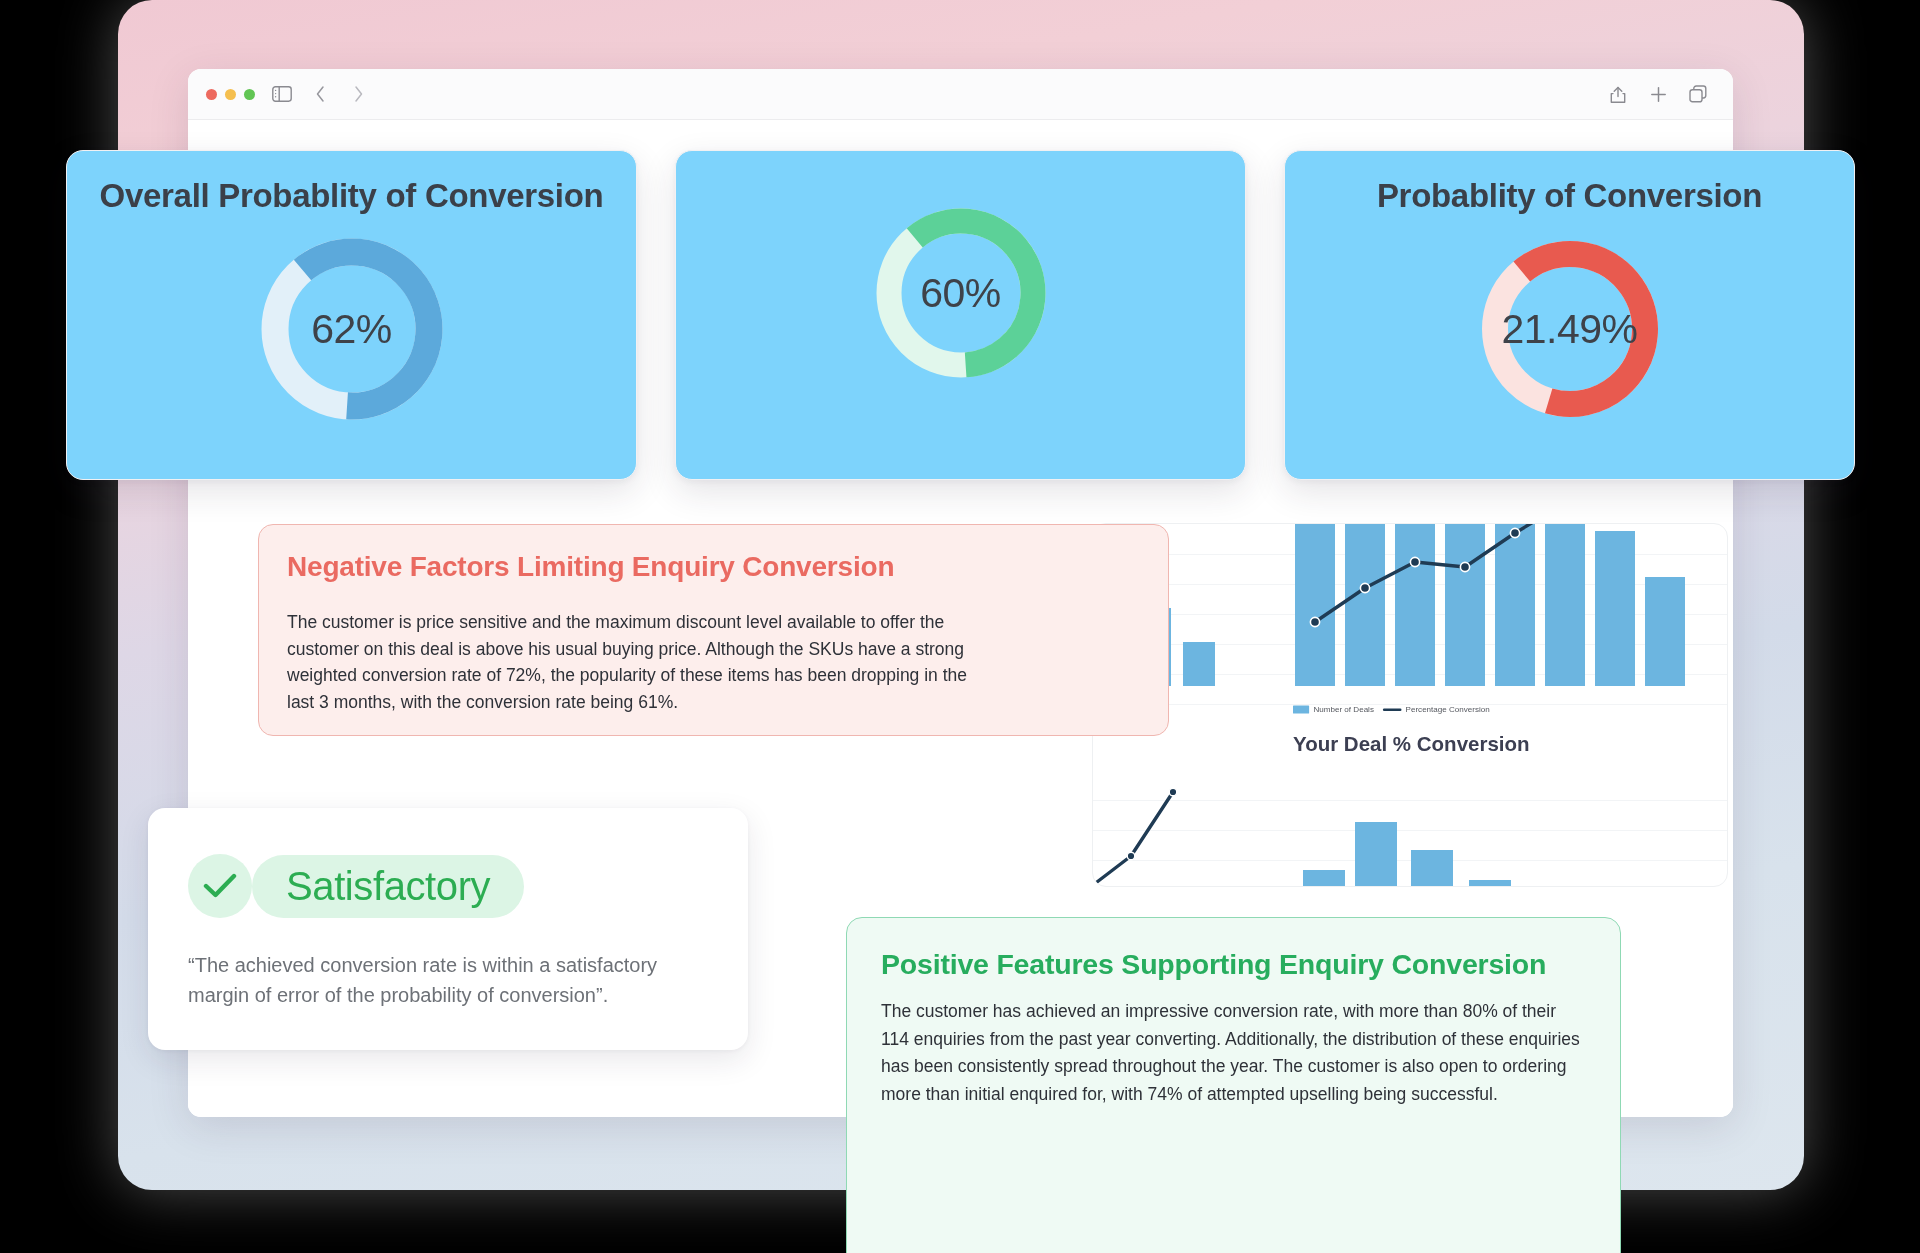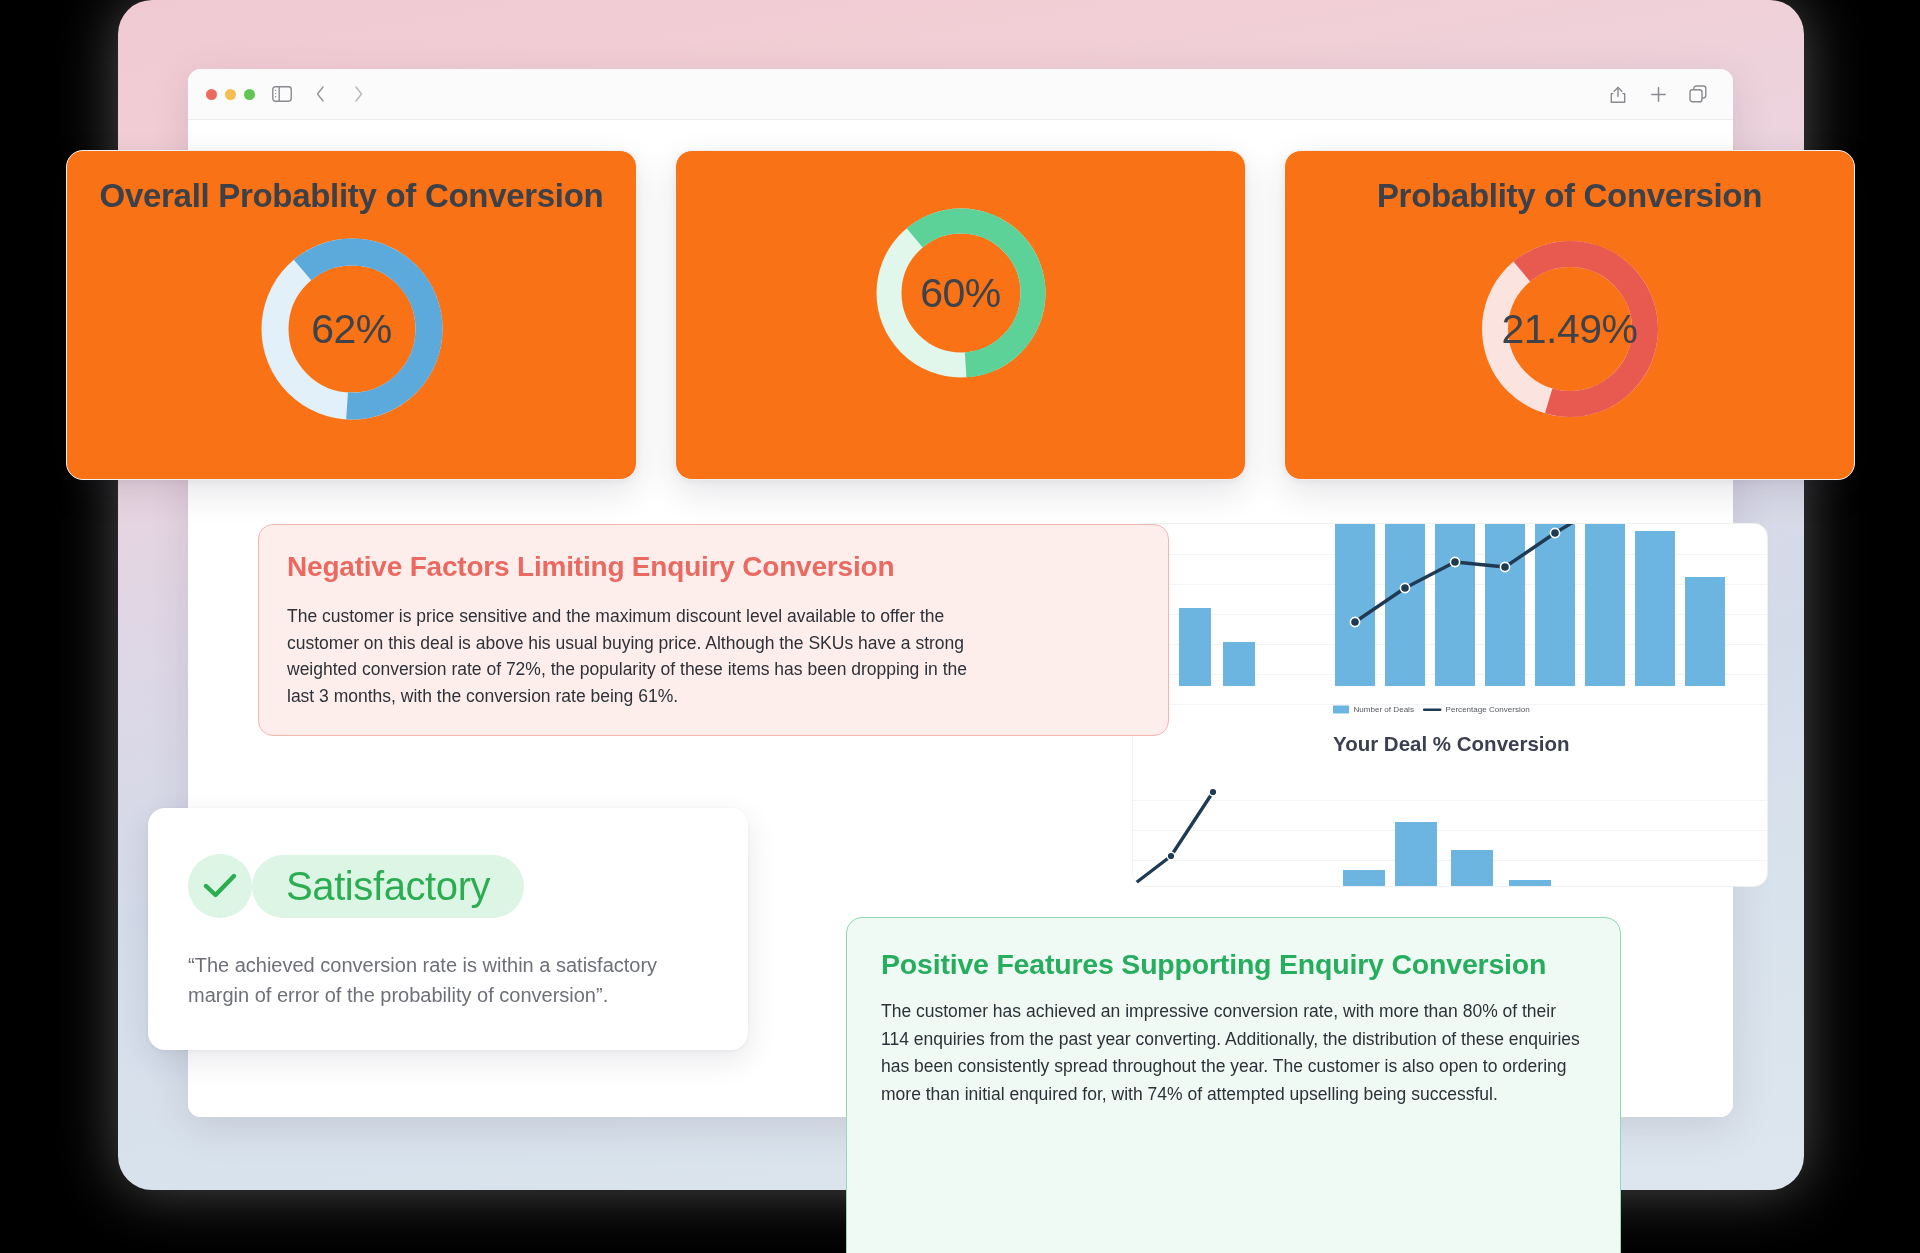--- a/index.html
+++ b/index.html
@@ -95,21 +95,21 @@
     left: 66px;
     top: 150px;
     width: 1789px;
     height: 330px;
     display: flex;
     gap: 38px;
     z-index: 6;
   }
   .kpi-card {
     flex: 1;
-    background: #f97316;
+    background: #7dd3fc;
     border-radius: 17px;
     border: 1px solid #f1f1f3;
     box-shadow: 0 12px 34px rgba(40,30,60,0.12), 0 2px 6px rgba(40,30,60,0.05);
     display: flex;
     flex-direction: column;
     align-items: center;
     padding-top: 26px;
   }
   .kpi-title {
     font-size: 33px;
@@ -151,31 +151,31 @@
     z-index: 4;
   }
   .neg-title {
     font-size: 28px;
     font-weight: bold;
     color: #ea6a61;
     letter-spacing: -0.2px;
     white-space: nowrap;
   }
   .neg-body {
-    margin-top: 20px;
+    margin-top: 26px;
     font-size: 17.5px;
     line-height: 1.52;
     color: #2e3138;
     max-width: 690px;
   }
 
   
   .chart-card {
     position: absolute;
-    left: 1132px;
+    left: 1092px;
     top: 523px;
     width: 636px;
     height: 364px;
     background: #ffffff;
     border: 1px solid #eef0f2;
     border-radius: 14px;
     overflow: hidden;
     z-index: 3;
   }
   .chart-gridlines {

